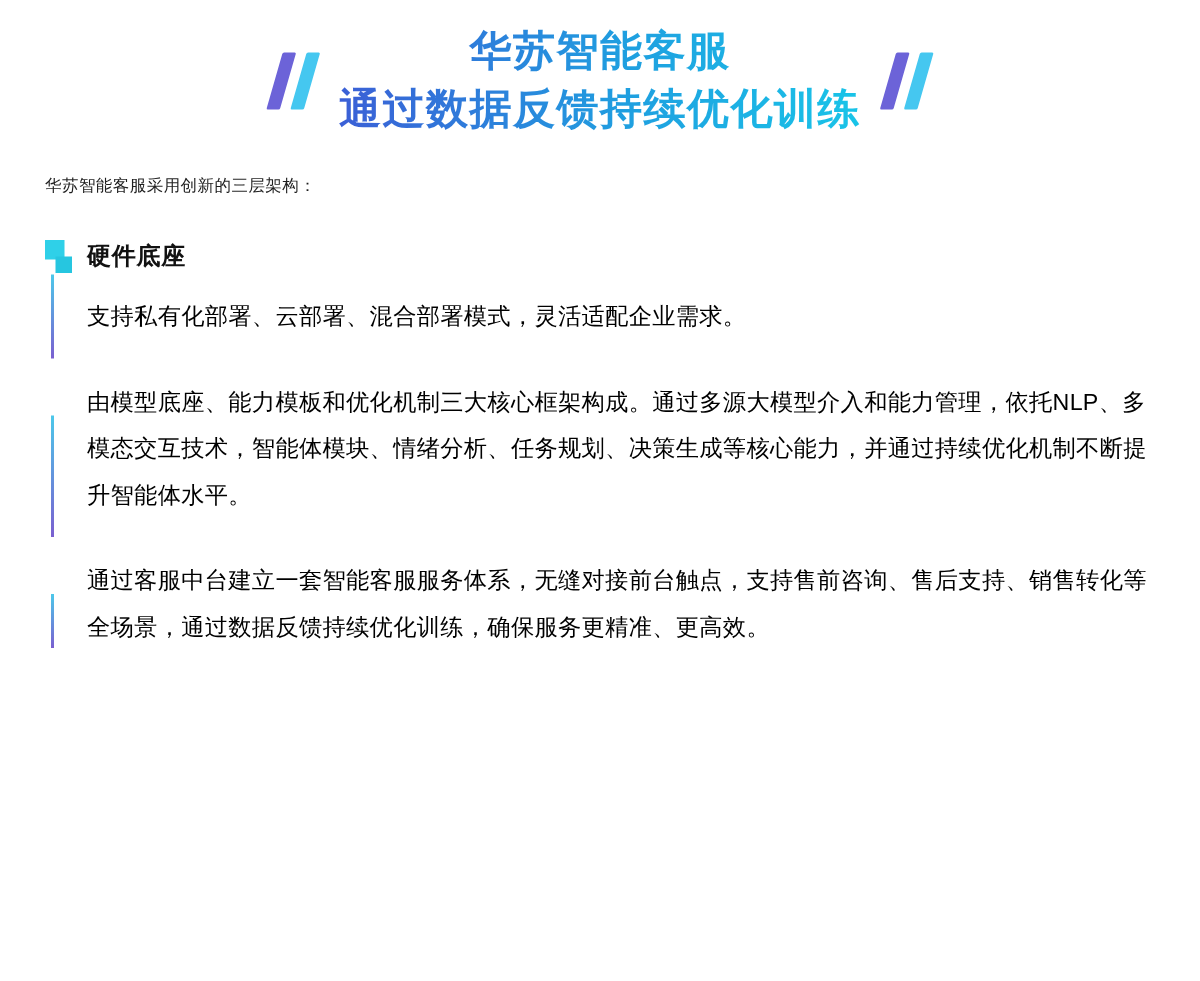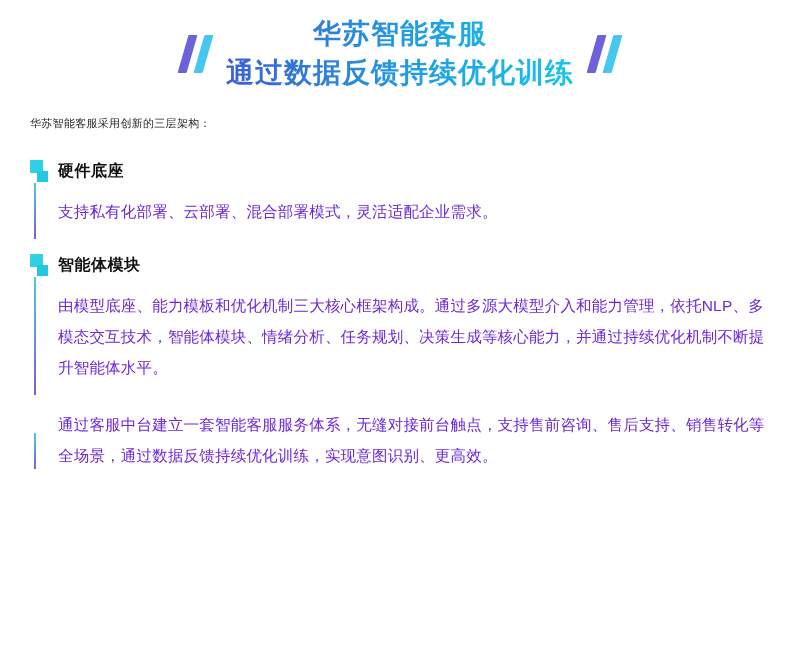--- a/index.html
+++ b/index.html
@@ -112,21 +112,21 @@
     font-weight: bold;
     color: #111111;
     letter-spacing: 0.5px;
     padding-top: 1px;
   }
   .section-body {
     margin-left: 28px;
     margin-top: 14px;
     font-size: 15.5px;
     line-height: 2.0;
-    color: #6d28d9;
+    color: #000000;
     letter-spacing: 0.2px;
     padding-right: 22px;
   }
   .rail {
     position: absolute;
     left: 34px;
     top: 24px;
     bottom: -12px;
     width: 1.5px;
     background: linear-gradient(180deg, #4cc8ea 0%, #7a5fd0 100%);
@@ -166,28 +166,21 @@
         <span class="sq-top"></span>
           <span class="sq-bot"></span>
       </span>
       <span class="section-title">硬件底座</span>
     </div>
     <div class="section-body">支持私有化部署、云部署、混合部署模式，灵活适配企业需求。</div>
   </div>
 
   <div class="section">
     <div class="rail"></div>
-    <div class="section-head">
-      <span class="marker">
-        <span class="sq-top"></span>
-          <span class="sq-bot"></span>
-      </span>
-      <span class="section-title">智能体模块</span>
-    </div>
     <div class="section-body">由模型底座、能力模板和优化机制三大核心框架构成。通过多源大模型介入和能力管理，依托NLP、多模态交互技术，智能体模块、情绪分析、任务规划、决策生成等核心能力，并通过持续优化机制不断提升智能体水平。</div>
   </div>
 
   <div class="section">
     <div class="rail"></div>
-    <div class="section-body">通过客服中台建立一套智能客服服务体系，无缝对接前台触点，支持售前咨询、售后支持、销售转化等全场景，通过数据反馈持续优化训练，实现意图识别、更高效。</div>
+    <div class="section-body">通过客服中台建立一套智能客服服务体系，无缝对接前台触点，支持售前咨询、售后支持、销售转化等全场景，通过数据反馈持续优化训练，确保服务更精准、更高效。</div>
   </div>
 
 </div>
 
 </body></html>

